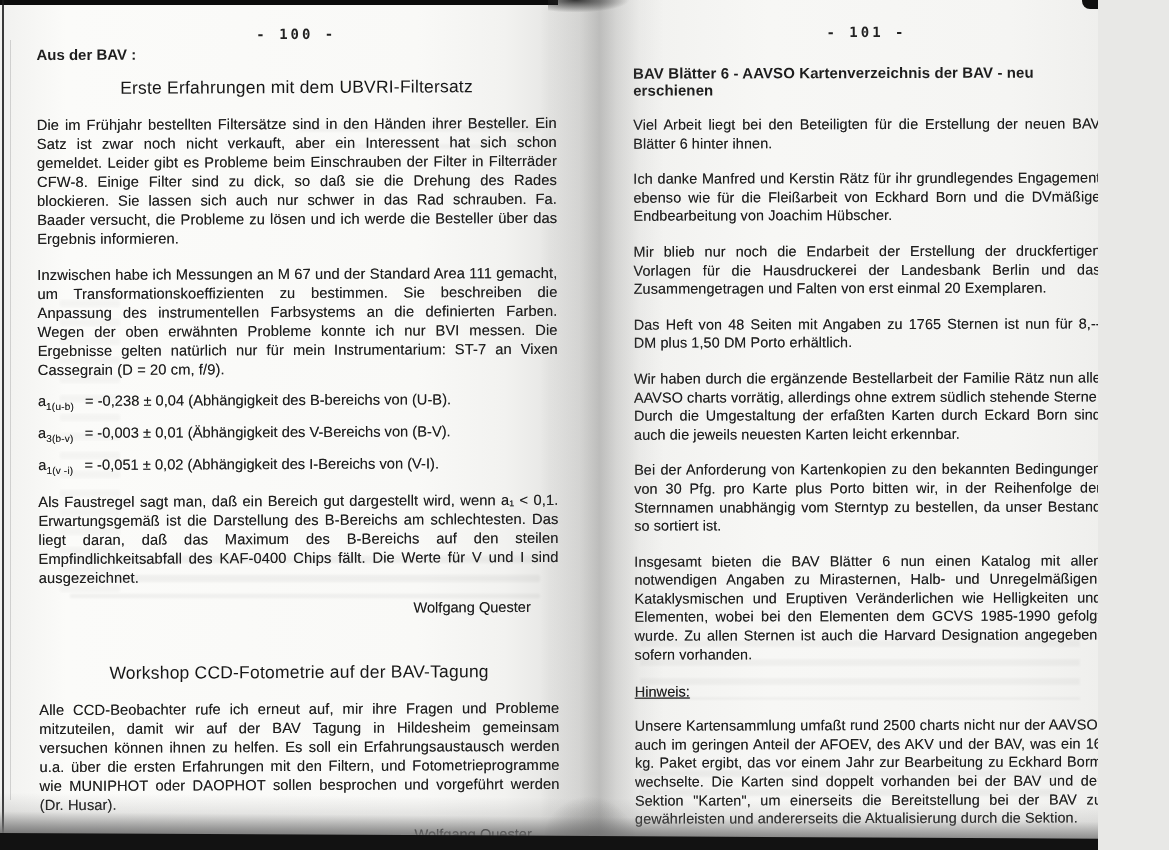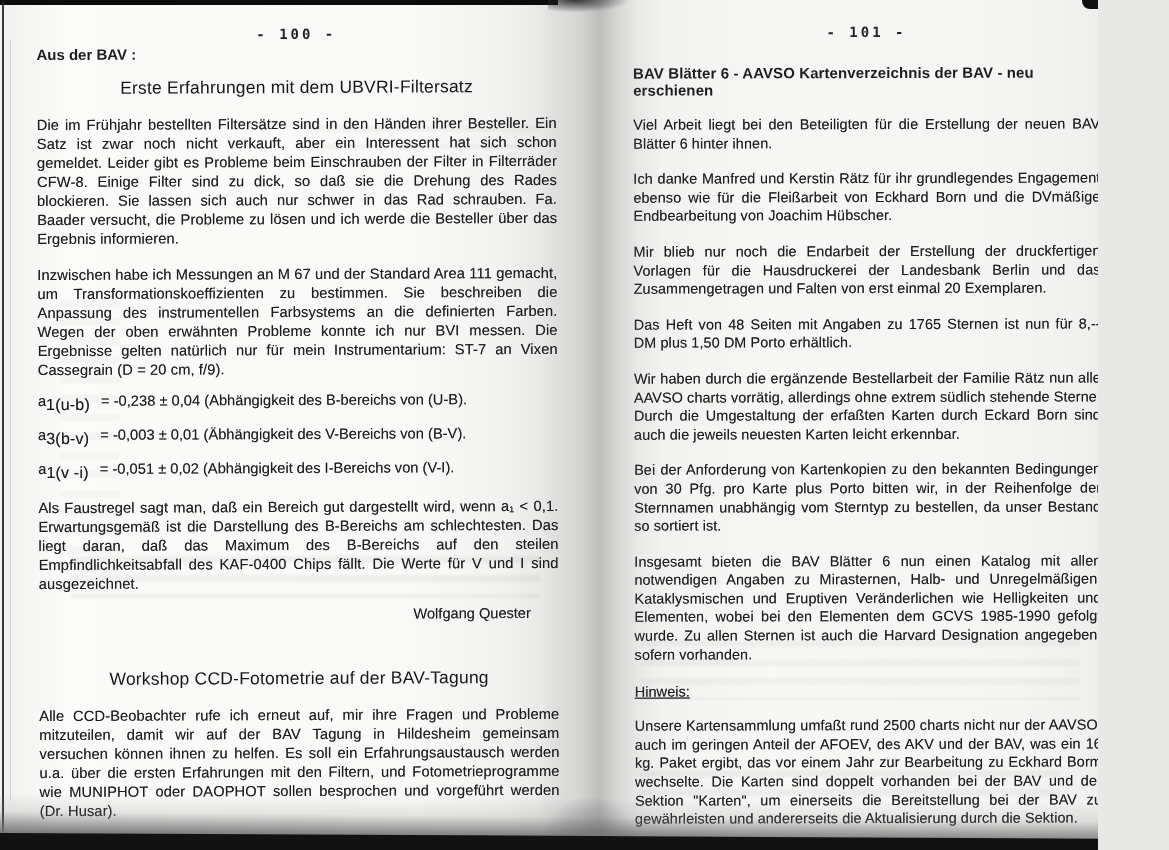--- a/index.html
+++ b/index.html
@@ -31,21 +31,21 @@
   .page-right{left:612px;width:557px;padding:24px 68px 0 22px;transform:rotate(-.15deg);}
   .pagenum{text-align:center;font-family:"DejaVu Sans Mono", monospace;font-weight:700;font-size:14px;letter-spacing:3px;color:#222;}
   .kicker{font-weight:700;font-size:15px;margin-top:3px;}
   .h-center{text-align:center;font-size:17.5px;letter-spacing:.2px;margin-top:15px;color:#161616;}
   .h-left{font-weight:700;font-size:15px;margin-top:24px;letter-spacing:.1px;}
   .body-copy p{font-size:14.4px;line-height:18.6px;text-align:justify;margin:17px 0 0 0;
     letter-spacing:.1px;text-shadow:0 0 .4px rgba(20,20,20,.55);}
   .page-left .body-copy p{font-size:14.7px;line-height:19px;}
   .formulas{margin-top:6px;}
   .formula{font-size:14.7px;margin-top:13px;text-shadow:0 0 .4px rgba(20,20,20,.55);}
-  .formula sub{font-size:16px;letter-spacing:.2px;}
+  .formula sub{font-size:10px;letter-spacing:.2px;}
   .formula .rest{margin-left:7px;}
   .signature{text-align:right;font-size:14.6px;margin-top:13px;text-shadow:0 0 .4px rgba(20,20,20,.5);}
   .page-left .signature{padding-right:28px;}
   .note-heading{font-size:14.6px;text-decoration:underline;margin-top:20px;text-shadow:0 0 .4px rgba(20,20,20,.55);}
   .workshop-title{margin-top:46px;}
 </style>
 </head>
 <body>
 
 <div class="scan">

